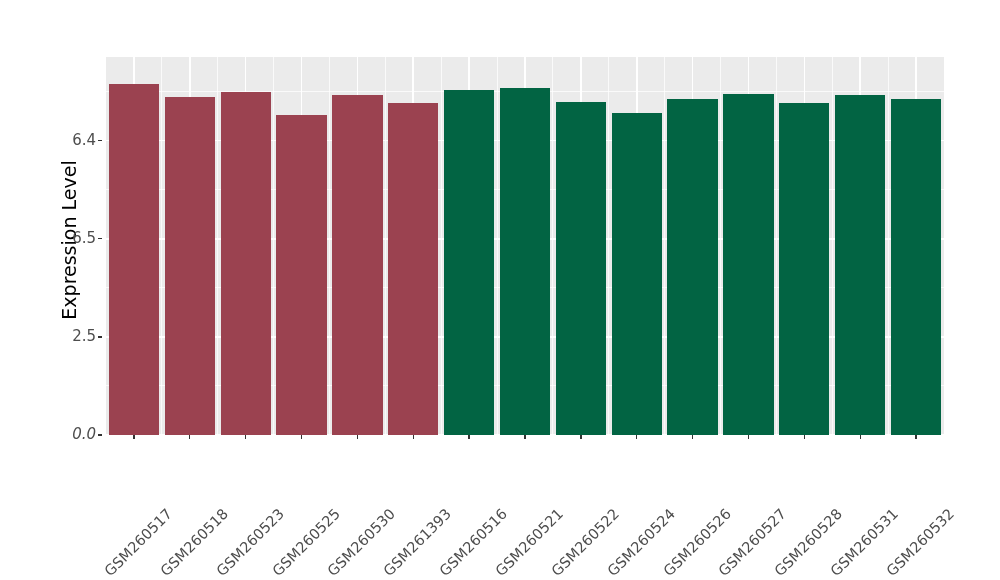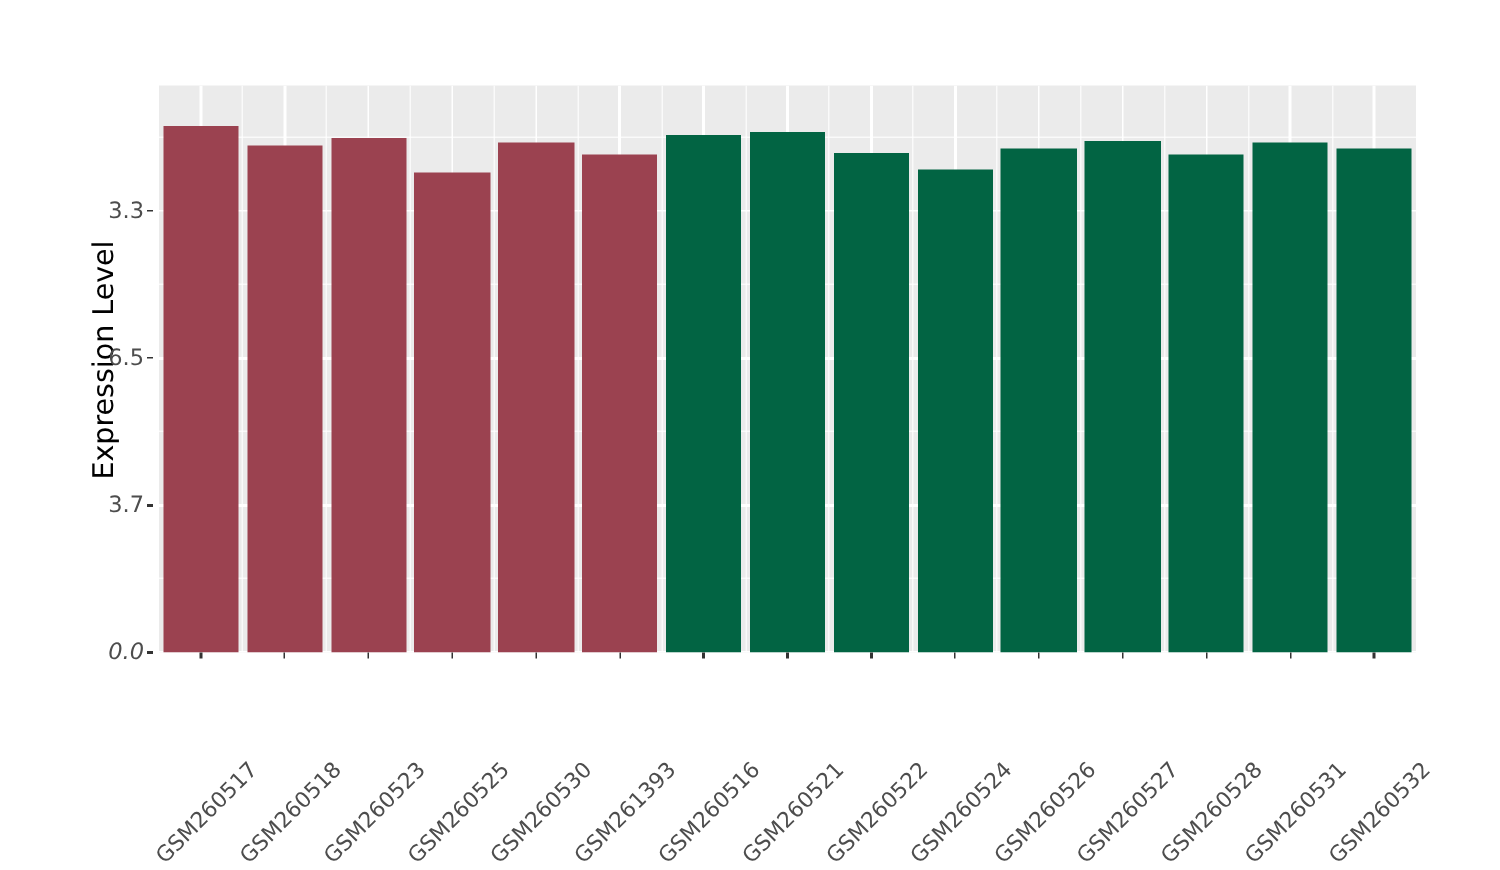--- a/index.html
+++ b/index.html
@@ -137,25 +137,25 @@
 </head>
 <body>
 
 <div id="chart-root">
 
   <div class="y-axis-title">Expression Level</div>
 
   <div class="y-ticks-col">
       <div class="y-tick-label" style="top: 370px; font-style: italic;">0.0</div>
       <div class="y-tick-mark" style="top: 377.3px;"></div>
-      <div class="y-tick-label" style="top: 271.869px;">3.7</div>
+      <div class="y-tick-label" style="top: 271.869px;">2.5</div>
       <div class="y-tick-mark" style="top: 279.169px;"></div>
       <div class="y-tick-label" style="top: 173.738px;">6.5</div>
       <div class="y-tick-mark" style="top: 181.038px;"></div>
-      <div class="y-tick-label" style="top: 75.6075px;">3.3</div>
+      <div class="y-tick-label" style="top: 75.6075px;">6.4</div>
       <div class="y-tick-mark" style="top: 82.9075px;"></div>
     </div>
 
   <div class="panel">
     <div class="grid-layer">
         <div class="gridline-major-h" style="top: 377.2px;"></div>
         <div class="gridline-major-h" style="top: 279.069px;"></div>
         <div class="gridline-major-h" style="top: 180.938px;"></div>
         <div class="gridline-major-h" style="top: 82.8075px;"></div>
         <div class="gridline-minor-h" style="top: 328.435px;"></div>

